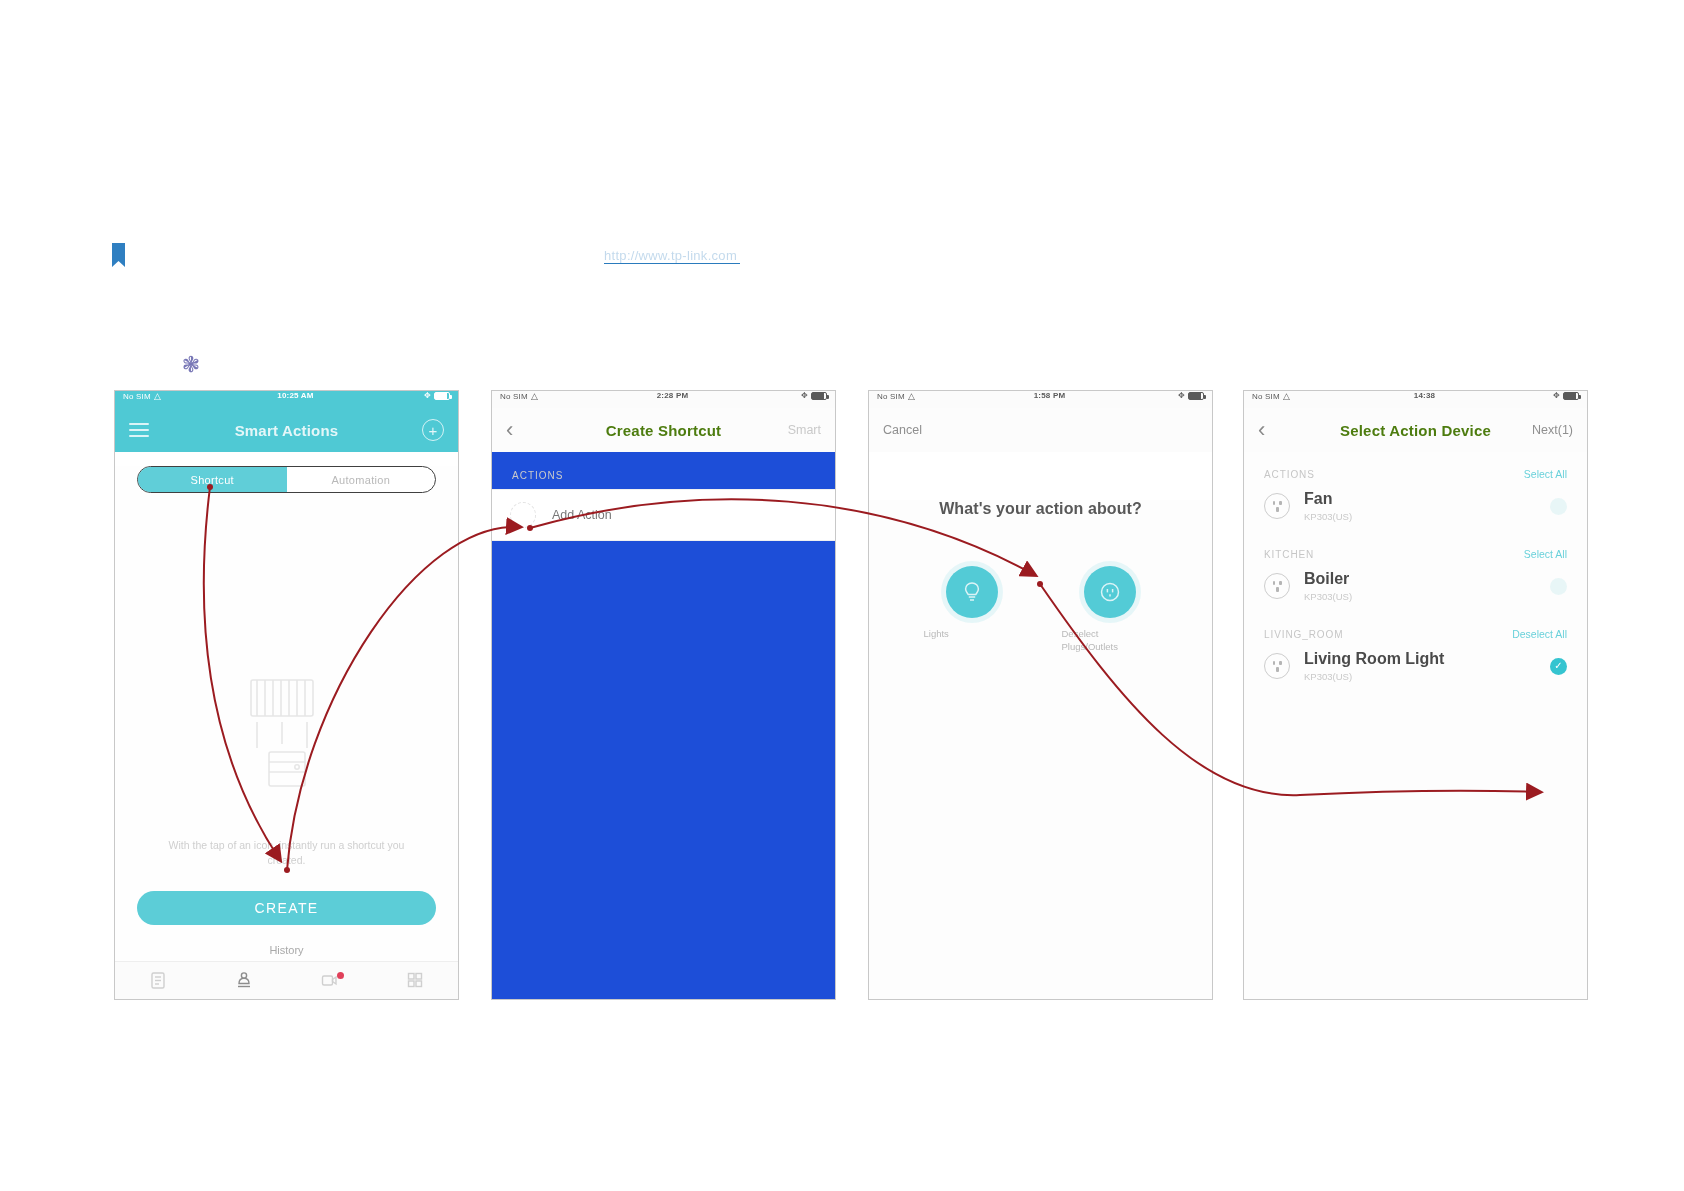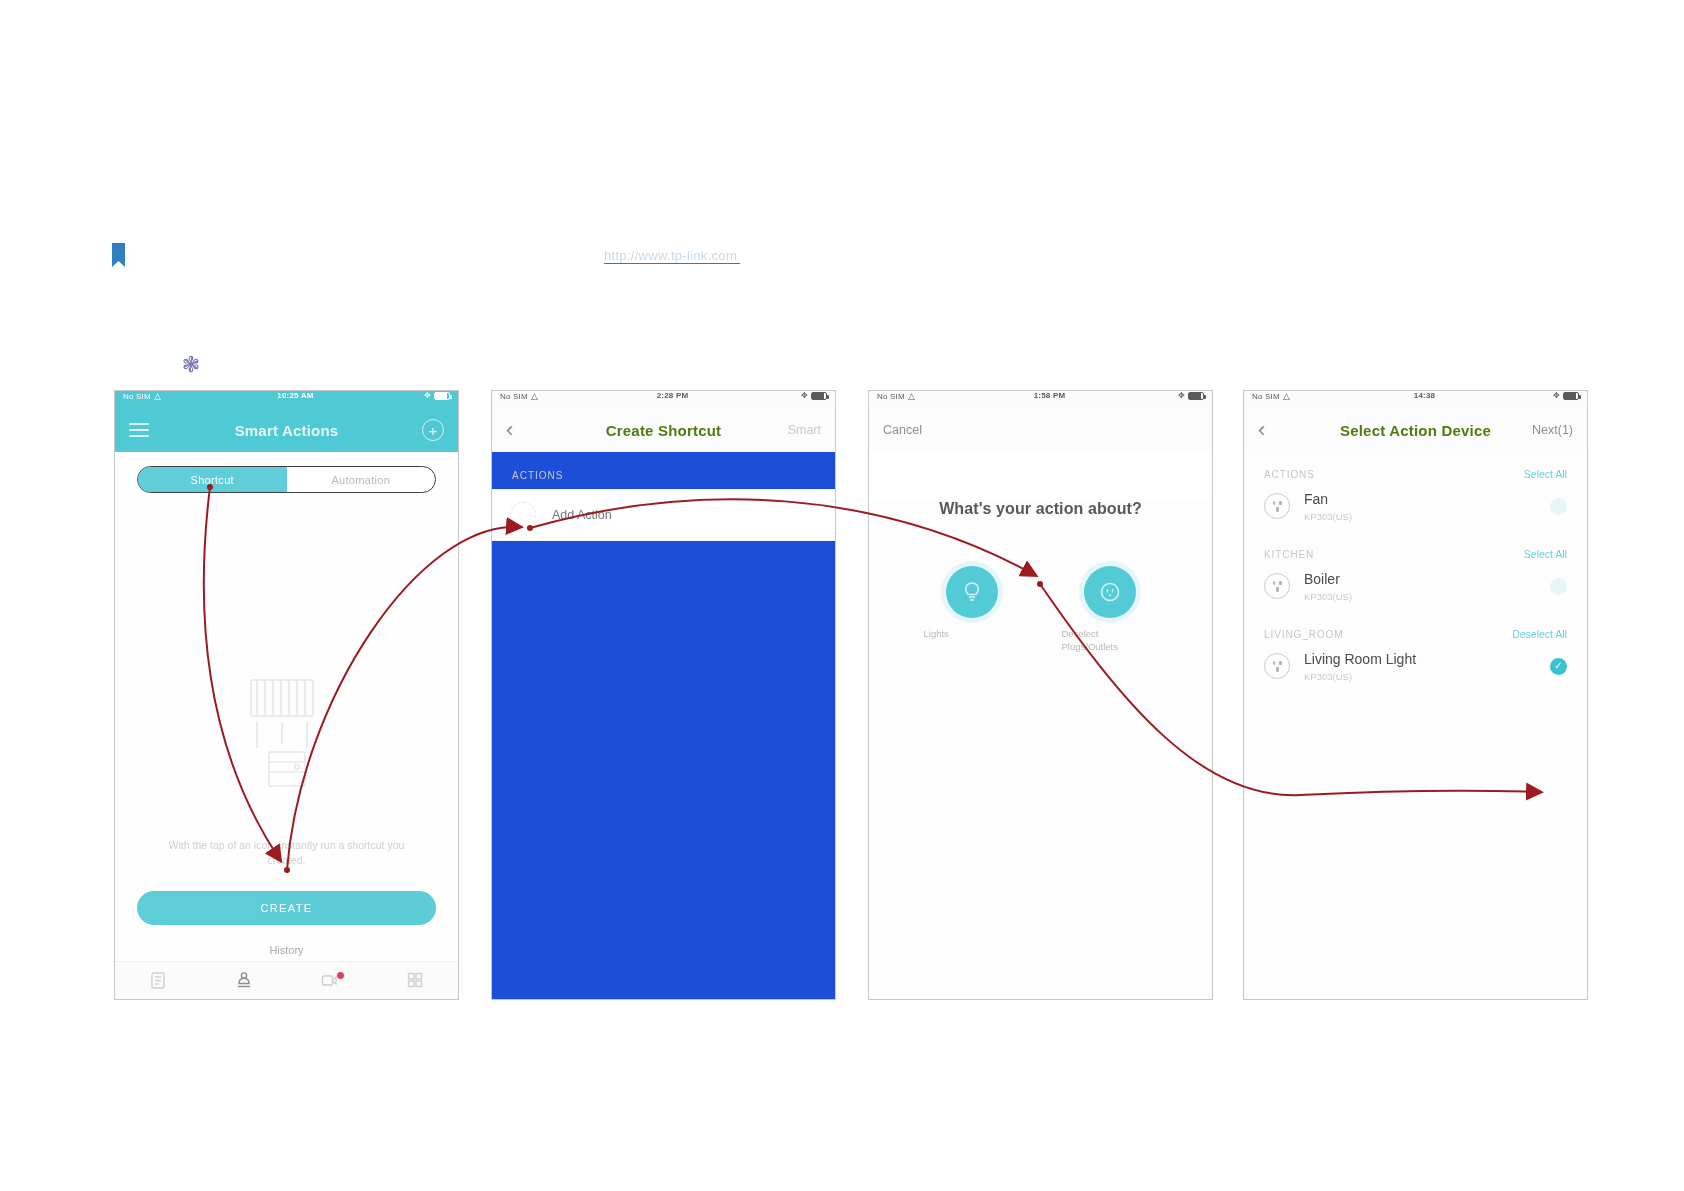--- a/index.html
+++ b/index.html
@@ -138,21 +138,21 @@
     position: absolute; left: 34px; right: 34px; top: 372px;
     text-align: center; font-size: 10.5px; line-height: 1.45;
     color: #cfcfcf;
   }
 
   .create-btn {
     position: absolute; left: 22px; right: 22px; top: 425px;
     height: 34px; border-radius: 17px;
     background: #4fc9d4;
     display: flex; align-items: center; justify-content: center;
-    color: #ffffff; font-size: 11px; letter-spacing: 1.4px; opacity: .92;
+    color: #ffffff; font-size: 14px; letter-spacing: 1.4px; opacity: .92;
   }
   .history-txt {
     position: absolute; left: 0; right: 0; top: 478px;
     text-align: center; font-size: 11px; color: #a9a9a9;
   }
 
   .tabbar {
     position: absolute; left: 0; right: 0; bottom: 0; height: 52px;
     background: #fbfbfb; border-top: 1px solid #eee;
     display: flex; align-items: center;
@@ -224,21 +224,21 @@
     border: 1.3px solid #cdcdcd; position: relative; flex: none;
   }
   .dev-icon i, .dev-icon b {
     position: absolute; background: #b5b5b5; border-radius: 1px;
   }
   .dev-icon i { width: 2.4px; height: 4px; top: 7px; }
   .dev-icon i.l { left: 7.5px; }
   .dev-icon i.r { right: 7.5px; }
   .dev-icon b { width: 3px; height: 5px; bottom: 6px; left: 10.5px; }
   .dev-meta { flex: 1; }
-  .dev-name { font-size: 14px; color: #4a4a4a; font-weight: normal; }
+  .dev-name { font-size: 16px; color: #4a4a4a; font-weight: bold; }
   .dev-model { font-size: 9.5px; color: #c9c9c9; margin-top: 3px; }
   .dev-check {
     width: 17px; height: 17px; border-radius: 50%;
     background: #e8f6f7; flex: none;
   }
   .dev-check.on {
     background: #35c4d0;
     display: flex; align-items: center; justify-content: center;
     color: #fff; font-size: 10px; line-height: 1;
   }

